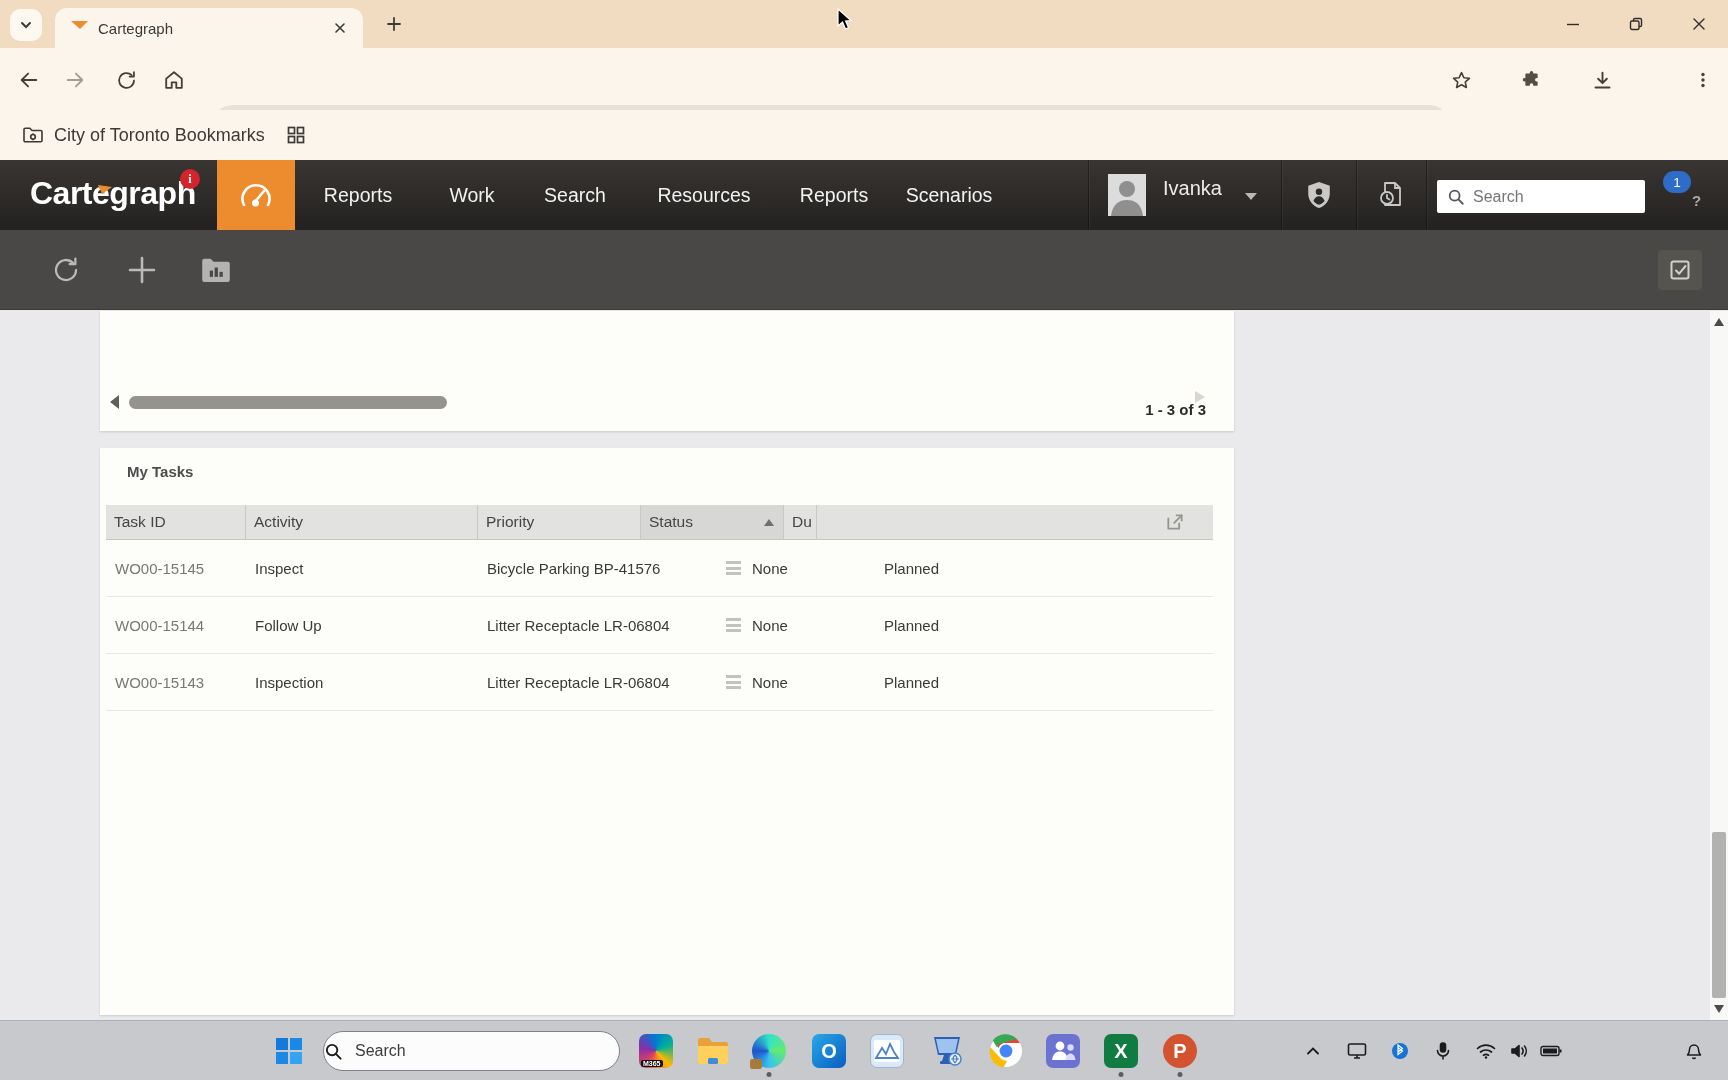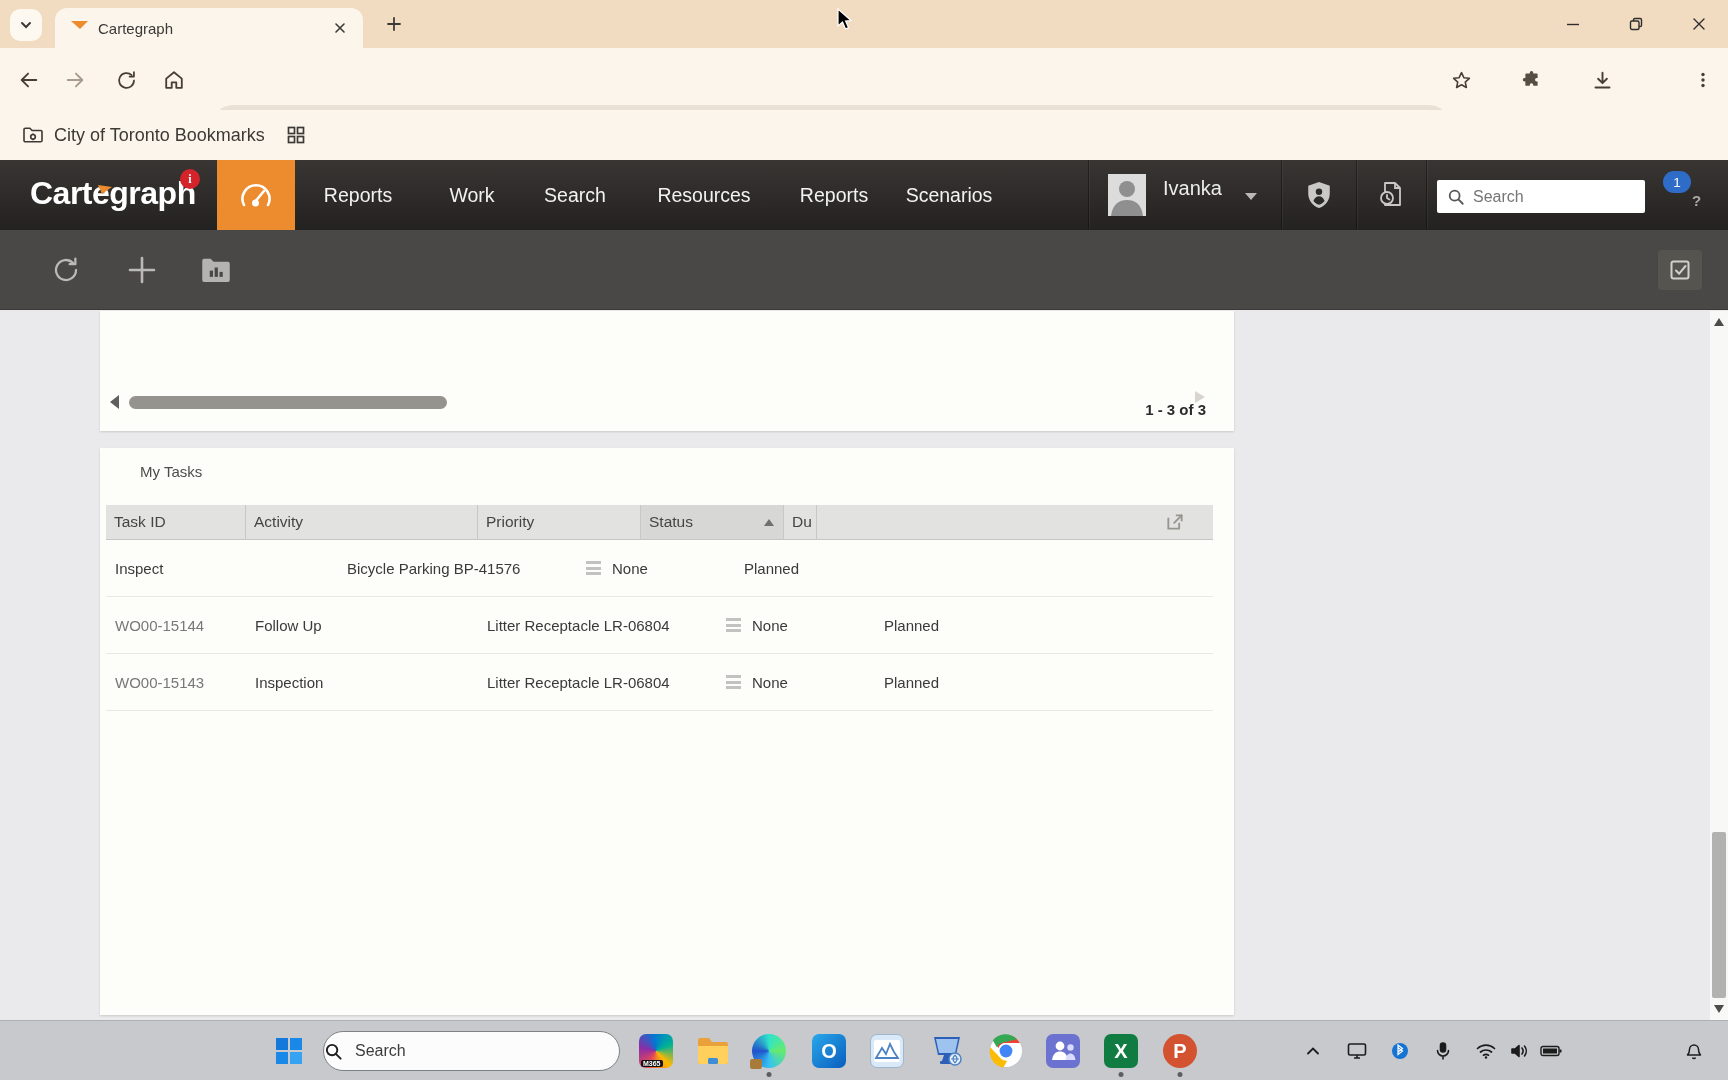--- a/index.html
+++ b/index.html
@@ -56,21 +56,21 @@
   
   .page{position:absolute;left:0;top:311px;width:1728px;height:709px;background:#eaeaec;}
   .card{position:absolute;background:#fdfdfa;box-shadow:0 1px 2px rgba(0,0,0,.14);}
   .card1{left:100px;top:0;width:1134px;height:120px;}
   .hs-arrow{position:absolute;left:10px;top:84px;width:0;height:0;border-top:7px solid transparent;border-bottom:7px solid transparent;border-right:9px solid #5f5f5d;}
   .hs-thumb{position:absolute;left:29px;top:85px;width:318px;height:13px;border-radius:7px;background:#95938e;}
   .range-label{position:absolute;right:28px;top:90px;font-size:15px;font-weight:600;color:#2b2b2b;}
   .ghost-next{position:absolute;left:1095px;top:80px;width:0;height:0;border-top:6px solid transparent;border-bottom:6px solid transparent;border-left:10px solid #d9d5ce;}
 
   .card2{left:100px;top:137px;width:1134px;height:567px;}
-  .card2-title{position:absolute;left:40px;top:15px;font-size:15px;font-weight:normal;color:#4d4d4d;}
+  .card2-title{position:absolute;left:27px;top:15px;font-size:15px;font-weight:bold;color:#4d4d4d;}
   .thead{position:absolute;left:6px;top:57px;width:1107px;height:35px;display:flex;background:#e2e2e0;border-bottom:1px solid #c6c6c4;}
   .th{display:flex;align-items:center;padding-left:8px;font-size:15.5px;color:#454545;border-right:1px solid #c8c8c6;overflow:hidden;white-space:nowrap;}
   .th.sorted{background:#d7d7d5;}
   .sort-up{margin-left:auto;margin-right:9px;width:0;height:0;border-left:5px solid transparent;border-right:5px solid transparent;border-bottom:7px solid #6f6f6d;}
   .c-taskid{width:140px}.c-activity{width:232px}.c-asset{width:234px}.c-priority{width:163px}.c-status{width:143px}.c-due{width:33px}
   .c-fill{flex:1;border-right:0;justify-content:flex-end;padding-right:28px;}
   .tbody{position:absolute;left:6px;top:92px;width:1107px;}
   .trow{display:flex;height:57px;border-bottom:1px solid #e8e8e6;background:#fdfdfa;}
   .td{display:flex;align-items:center;padding-left:9px;font-size:15px;color:#3a3a3a;overflow:hidden;white-space:nowrap;}
   .td.dim{color:#787878;}
@@ -355,20 +355,21 @@
           <svg width="20" height="20" viewBox="0 0 24 24" fill="none" stroke="#97958f" stroke-width="2.2" stroke-linejoin="round">
               <path d="M4 7v13h13v-7"></path>
               <path d="M13 4h7v7"></path>
               <path d="M20 4l-9 9" stroke-linecap="round"></path>
             </svg>
         </div>
       </div>
 
       <div class="tbody">
         <div class="trow">
+          <div class="td dim c-taskid">WO00-15145</div>
           <div class="td c-activity">Inspect</div>
           <div class="td c-asset">Bicycle Parking BP-41576</div>
           <div class="td c-priority">
             <span class="pr-bars">
                 <div></div>
                 <div></div>
                 <div></div>
               </span>
             <span>None</span>
           </div>

